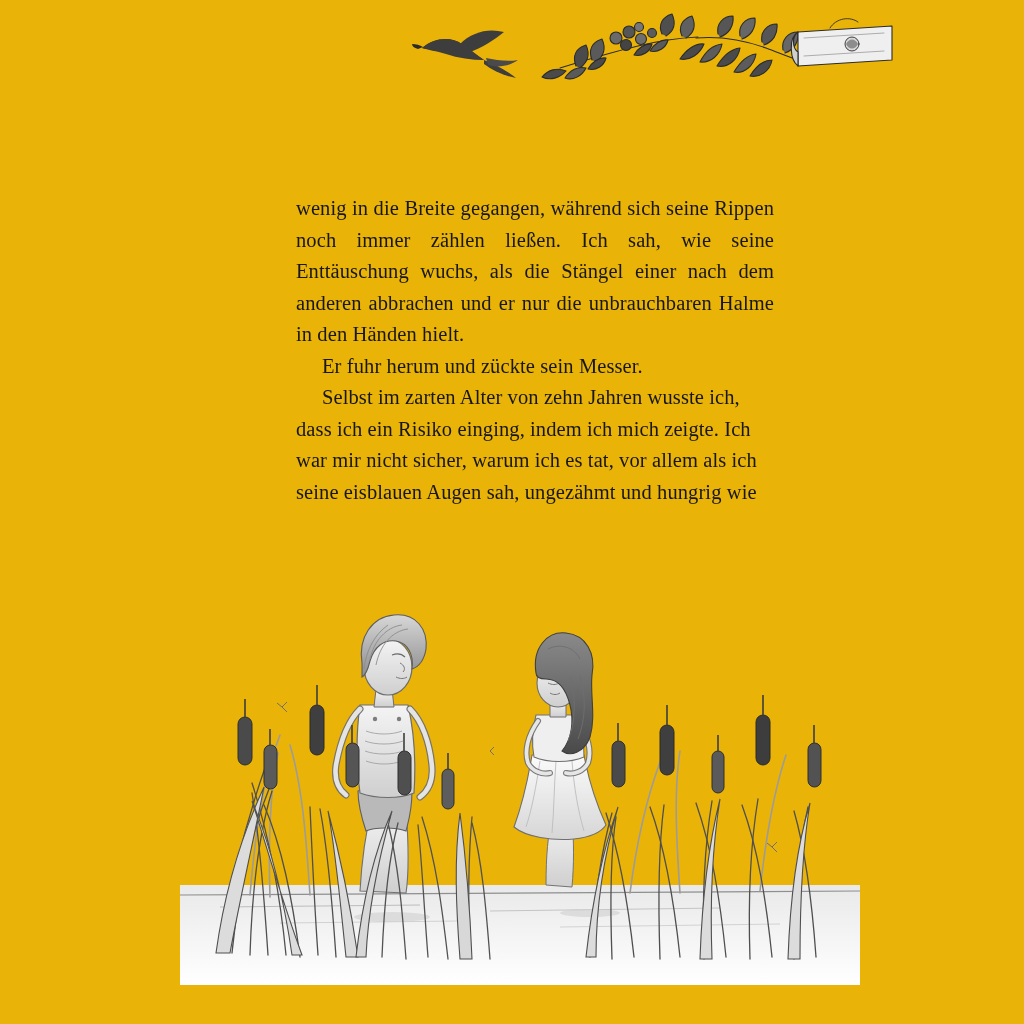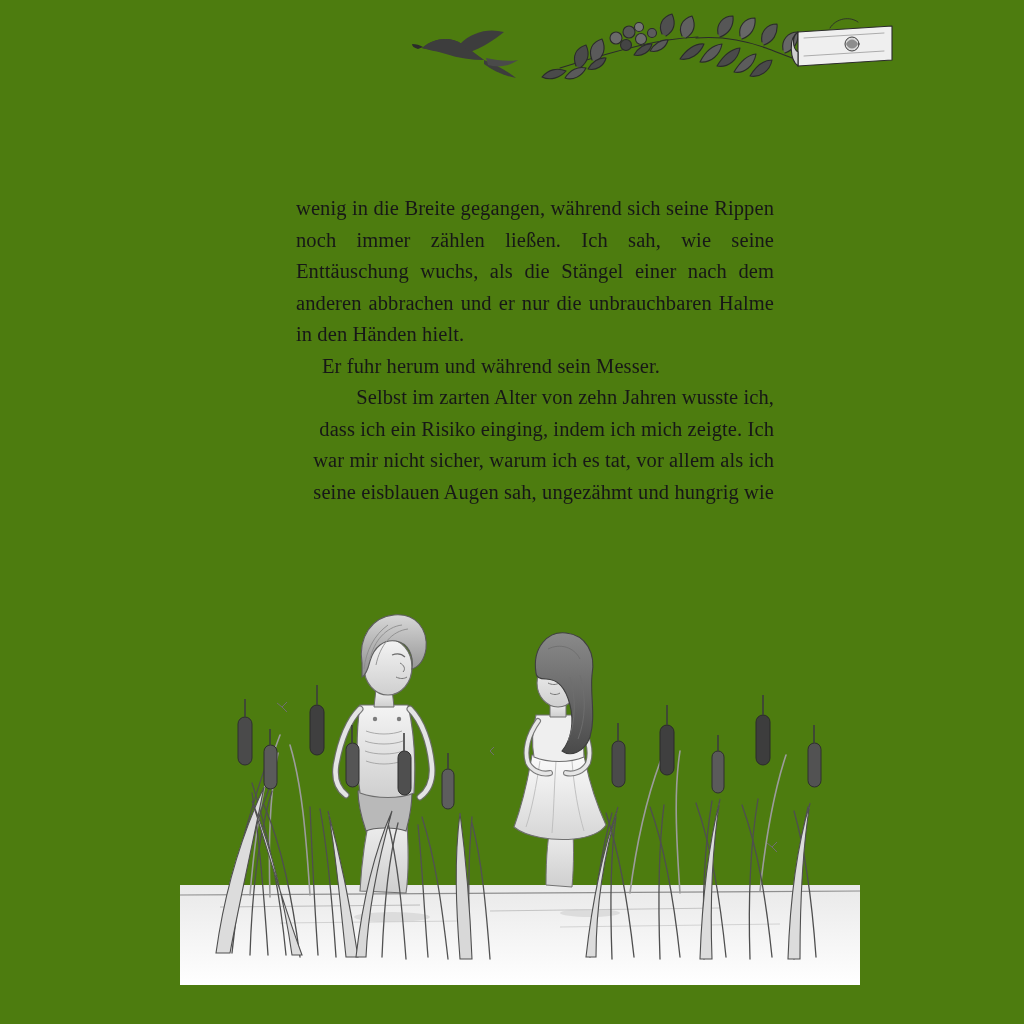--- a/index.html
+++ b/index.html
@@ -12,21 +12,21 @@
     height: 1024px;
     position: relative;
     overflow: hidden;
     font-family: "Liberation Serif", serif;
     color: #1a1a1a;
   }
 
   .page {
     position: absolute;
     inset: 0;
-    background: #4d7c0f;
+    background: #eab308;
   }
 
   
   .header-ornament {
     position: absolute;
     top: 8px;
     left: 400px;
     width: 500px;
     height: 95px;
   }
@@ -47,21 +47,21 @@
     line-height: 31.5px;
     text-align: justify;
     text-justify: inter-word;
     letter-spacing: 0.1px;
     color: #171717;
   }
   .text-block p.indent {
     text-indent: 26px;
   }
   .text-block p.last {
-    text-align: right;
+    text-align: left;
   }
 
   
   .illustration {
     position: absolute;
     left: 160px;
     top: 555px;
     width: 720px;
     height: 430px;
   }
@@ -127,21 +127,21 @@
           <circle cx="452" cy="36" r="7" fill="#d8d8d8" stroke="#2b2b2b" stroke-width="0.9"></circle>
           <path d="M446 36 C449 30, 455 30, 458 36 C455 42, 449 42, 446 36 Z" fill="#8d8d8d" stroke="none"></path>
           <path d="M430 20 C436 10, 450 8, 458 14" stroke="#2b2b2b" stroke-width="0.9"></path>
         </g>
       </g>
     </svg>
   </div>
 
   <div class="text-block">
     <p>wenig in die Breite gegangen, während sich seine Rippen noch immer zählen ließen. Ich sah, wie seine Enttäuschung wuchs, als die Stängel einer nach dem anderen abbrachen und er nur die unbrauchbaren Halme in den Händen hielt.</p>
-    <p class="indent">Er fuhr herum und während sein Messer.</p>
+    <p class="indent">Er fuhr herum und zückte sein Messer.</p>
     <p class="indent last">Selbst im zarten Alter von zehn Jahren wusste ich, dass ich ein Risiko einging, indem ich mich zeigte. Ich war mir nicht sicher, warum ich es tat, vor allem als ich seine eisblauen Augen sah, ungezähmt und hungrig wie</p>
   </div>
 
   <div class="illustration">
     <svg viewBox="0 0 720 430" width="720" height="430" xmlns="http://www.w3.org/2000/svg">
       <defs>
         <linearGradient id="waterGrad" x1="0" y1="0" x2="0" y2="1">
           <stop offset="0%" stop-color="#e9e9e9"></stop>
           <stop offset="100%" stop-color="#ffffff"></stop>
         </linearGradient>

